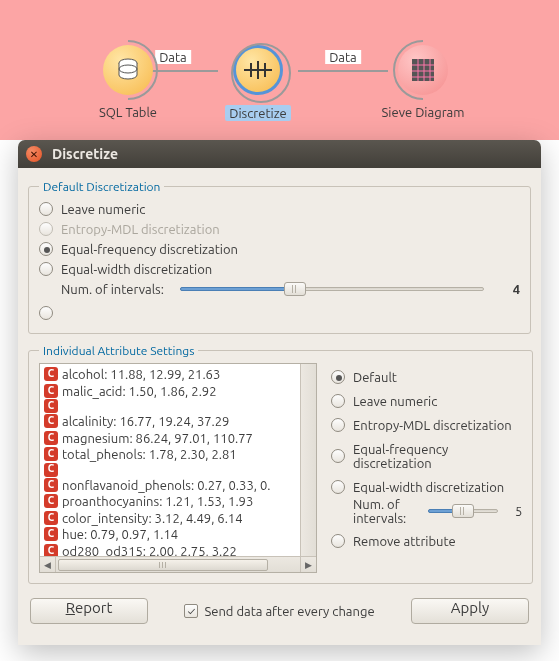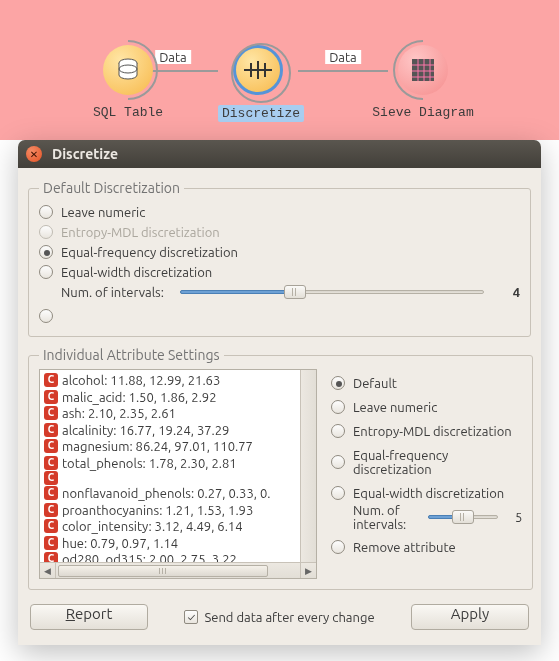--- a/index.html
+++ b/index.html
@@ -16,21 +16,20 @@
   }
   .canvas {
     position: relative;
     width: 559px;
     height: 140px;
     background: #fca5a5;
   }
   .node {
     position: absolute;
     text-align: center;
-    font-family: Liberation Mono, monospace;
   }
   .node-icon {
     width: 50px; height: 50px;
     border-radius: 50%;
     display: flex; align-items: center; justify-content: center;
     margin: 0 auto;
     position: relative;
   }
   .node-arc {
     position: absolute;
@@ -103,22 +102,22 @@
   }
   fieldset {
     border: 1px solid #c8c2b8;
     border-radius: 3px;
     margin: 4px 0 10px 0;
     padding: 6px 10px 10px 10px;
     background: #f0ece6;
   }
   legend {
     padding: 0 4px;
-    font-size: 14px;
-    color: #737373;
+    font-size: 12px;
+    color: #0369a1;
   }
   .radio-row {
     display: flex;
     align-items: center;
     padding: 3px 0;
     cursor: pointer;
   }
   .radio {
     width: 14px; height: 14px;
     border-radius: 50%;
@@ -383,21 +382,20 @@
               <div class="attr-item">
                 <span class="c-badge">C</span>
                 <span>alcohol: 11.88, 12.99, 21.63</span>
               </div>
               <div class="attr-item">
                 <span class="c-badge">C</span>
                 <span>malic_acid: 1.50, 1.86, 2.92</span>
               </div>
               <div class="attr-item">
                 <span class="c-badge">C</span>
-                <span>ash: 2.10, 2.35, 2.61</span>
               </div>
               <div class="attr-item">
                 <span class="c-badge">C</span>
                 <span>alcalinity: 16.77, 19.24, 37.29</span>
               </div>
               <div class="attr-item">
                 <span class="c-badge">C</span>
                 <span>magnesium: 86.24, 97.01, 110.77</span>
               </div>
               <div class="attr-item">

